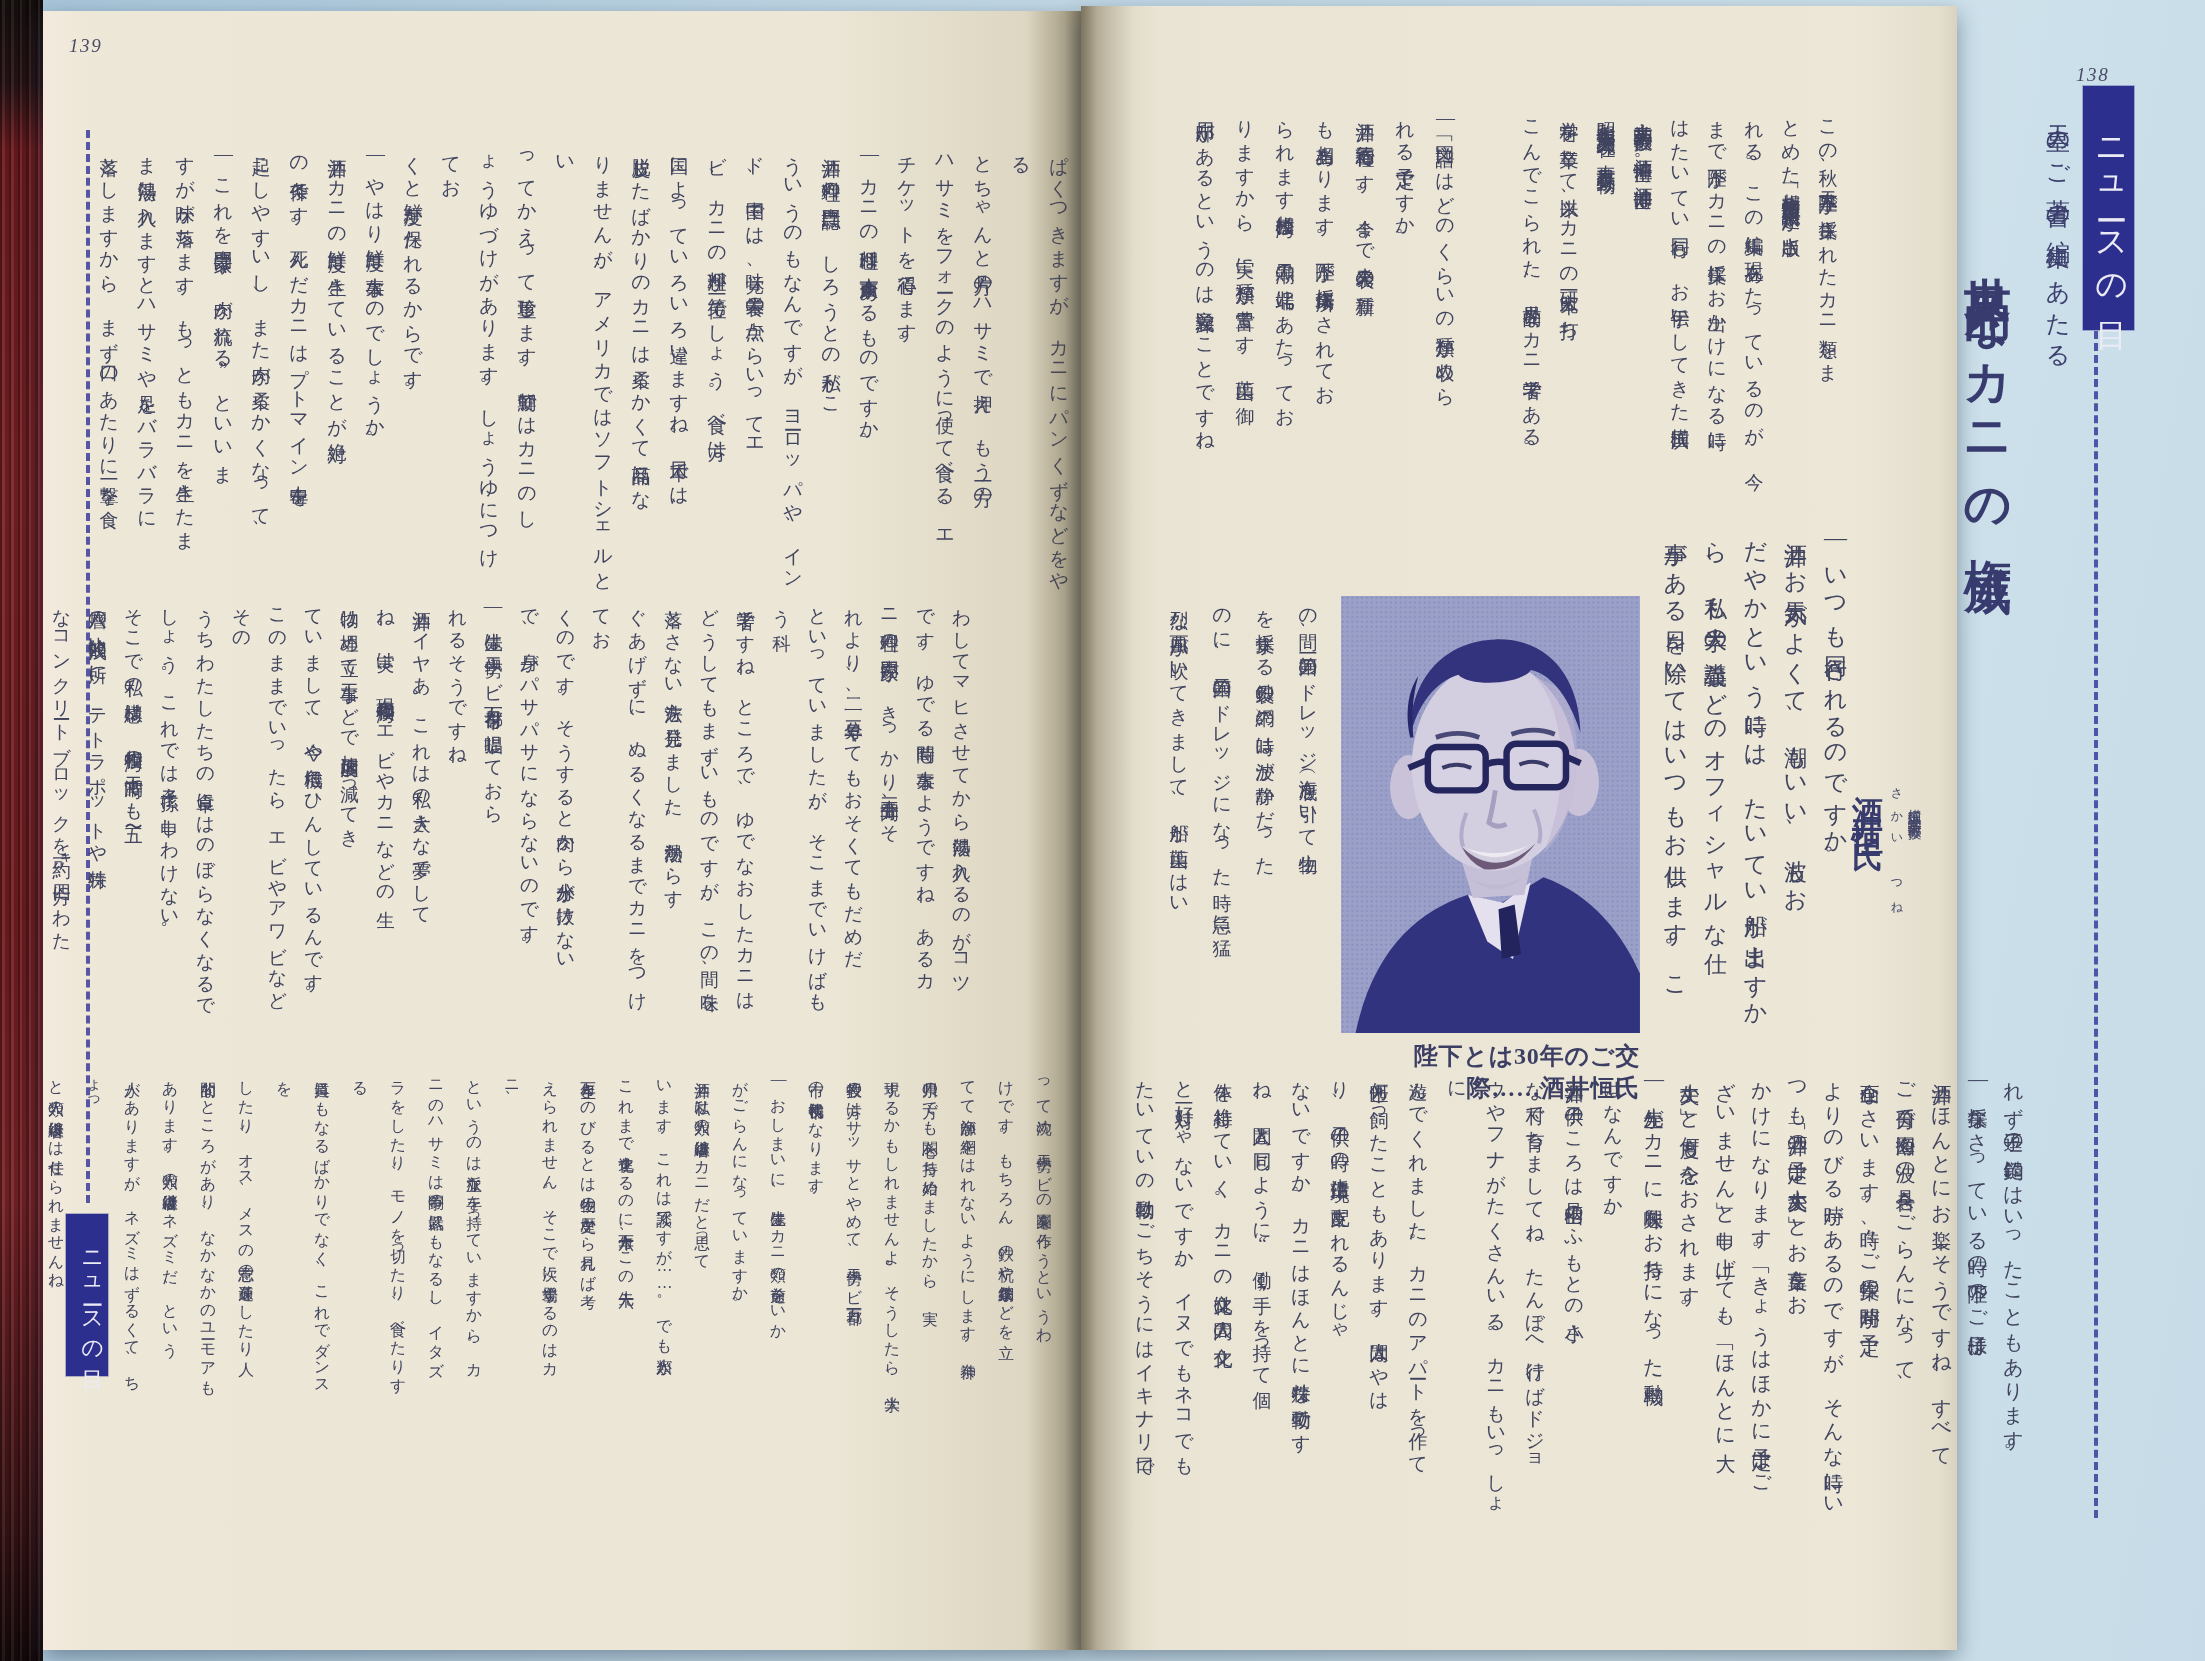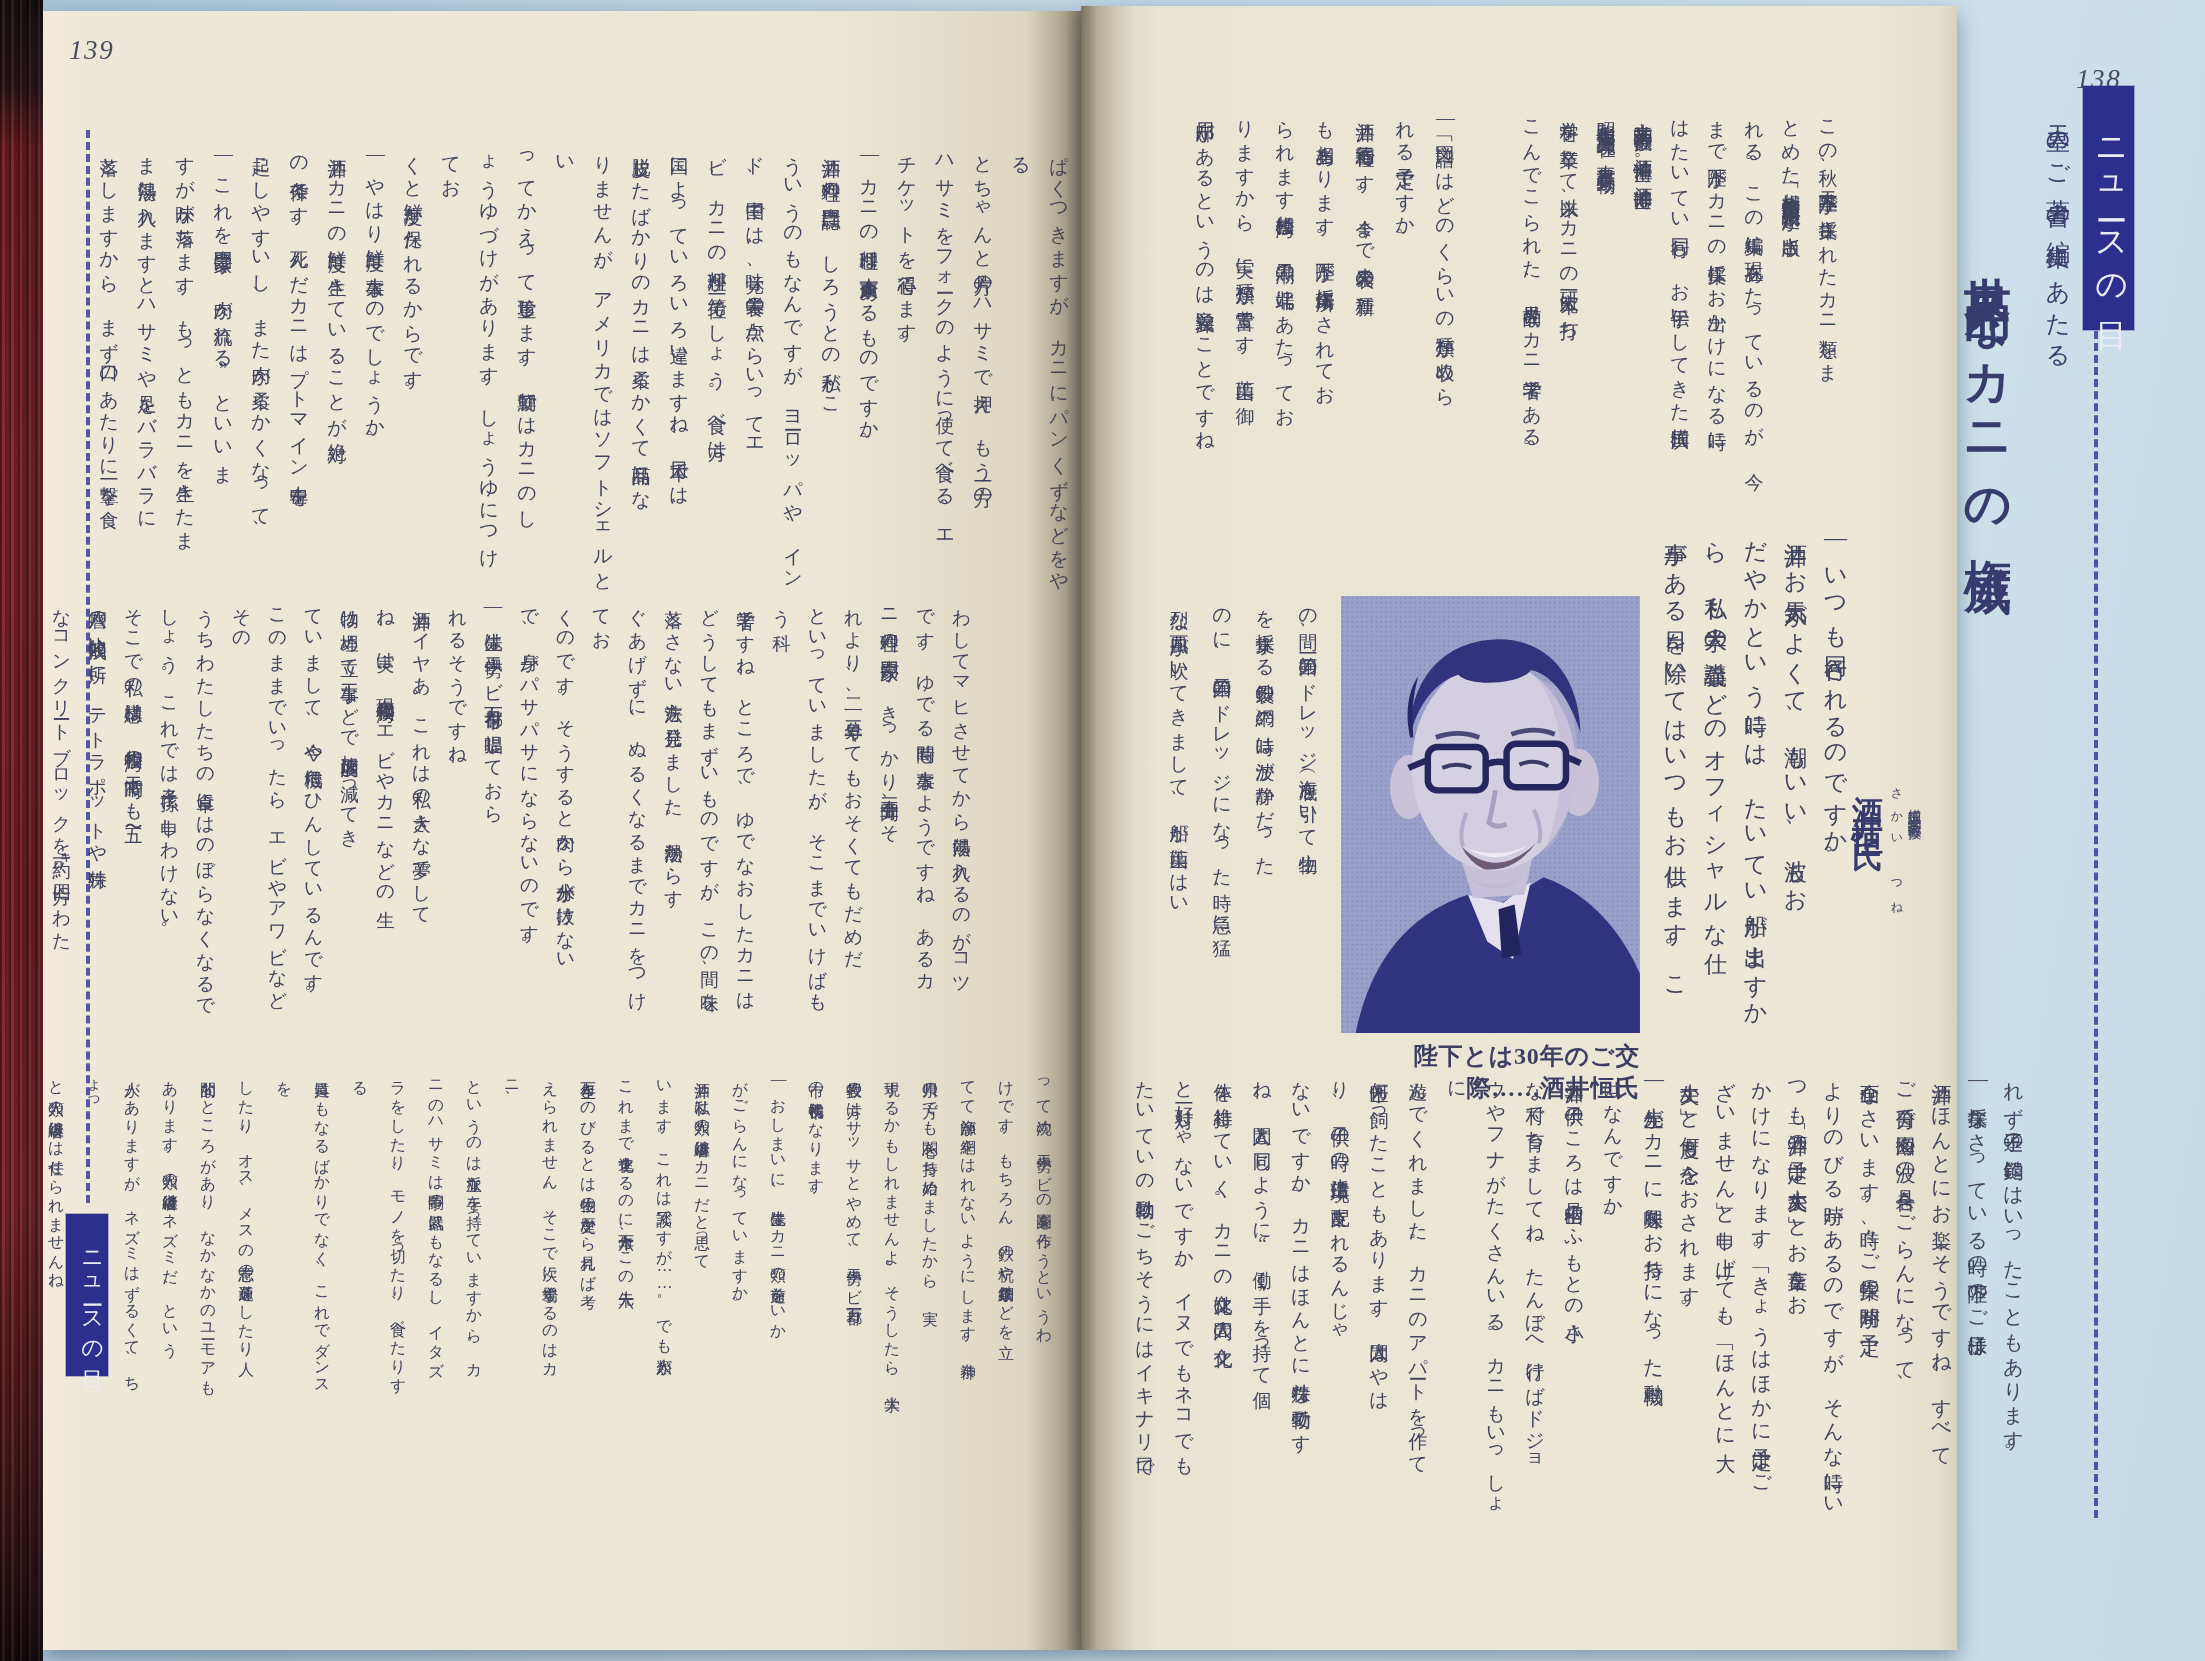--- a/index.html
+++ b/index.html
@@ -9,21 +9,21 @@
   
   .fore-edge{position:absolute;left:0;top:0;width:43px;height:1661px;
     background:linear-gradient(180deg,#17100f 0%,#2a1416 5%,#6f1c20 9%,#7c2227 30%,#741e22 55%,#7c2429 72%,#3a1416 92%,#15090a 100%);}
   .fore-edge:after{content:"";position:absolute;inset:0;
     background:repeating-linear-gradient(90deg,rgba(0,0,0,.35) 0 2.4px,rgba(255,255,255,.06) 2.4px 4.8px,rgba(0,0,0,.15) 4.8px 8.8px);}
   .page{position:absolute;background:#ebe6d5;box-shadow:0 8px 21px rgba(30,50,70,.45);}
   .page-left{left:43px;top:11.2px;width:1038px;height:1639px;
     background:linear-gradient(90deg,#f3eadd 0%,#ece7d6 6%,#ebe6d5 76%,#ddd6c2 95%,#bfb79e 100%);}
   .page-right{left:1081px;top:6.4px;width:876px;height:1644px;
     background:linear-gradient(90deg,#c9c1a9 0%,#ddd7c4 3%,#e9e4d3 9%,#ece7d7 88%,#e4decd 98%,#d8d2bf 100%);}
-  .pnum{position:absolute;font-style:italic;font-size:27px;color:#4a4c66;letter-spacing:1.6px;}
+  .pnum{position:absolute;font-style:italic;font-size:19px;color:#4a4c66;letter-spacing:1.6px;}
   .seclabel{position:absolute;background:#2d2f8f;color:#ebebf5;writing-mode:vertical-rl;text-orientation:upright;
     text-align:center;box-shadow:0 0 0 0.8px rgba(45,47,143,.4);}
   .vrule{position:absolute;width:0;border-left:4px dashed rgba(52,54,153,.82);}
   .vtext{position:absolute;writing-mode:vertical-rl;text-orientation:upright;color:#41445f;}
   .vband{position:absolute;writing-mode:vertical-rl;text-orientation:upright;color:#41445f;}
   .vband .col{letter-spacing:1.6px;line-height:var(--cw,37px);}
   .kicker{font-size:24px;letter-spacing:4.8px;color:#3d406e;}
   .headline{font-size:47px;font-weight:700;letter-spacing:9.6px;color:#383b6d;}
   .author-affil{font-size:13.7px;letter-spacing:1.6px;margin-top:27px;color:#45486a;}
   .author-furi{font-size:12px;letter-spacing:9.6px;margin-top:8px;color:#45486a;}

